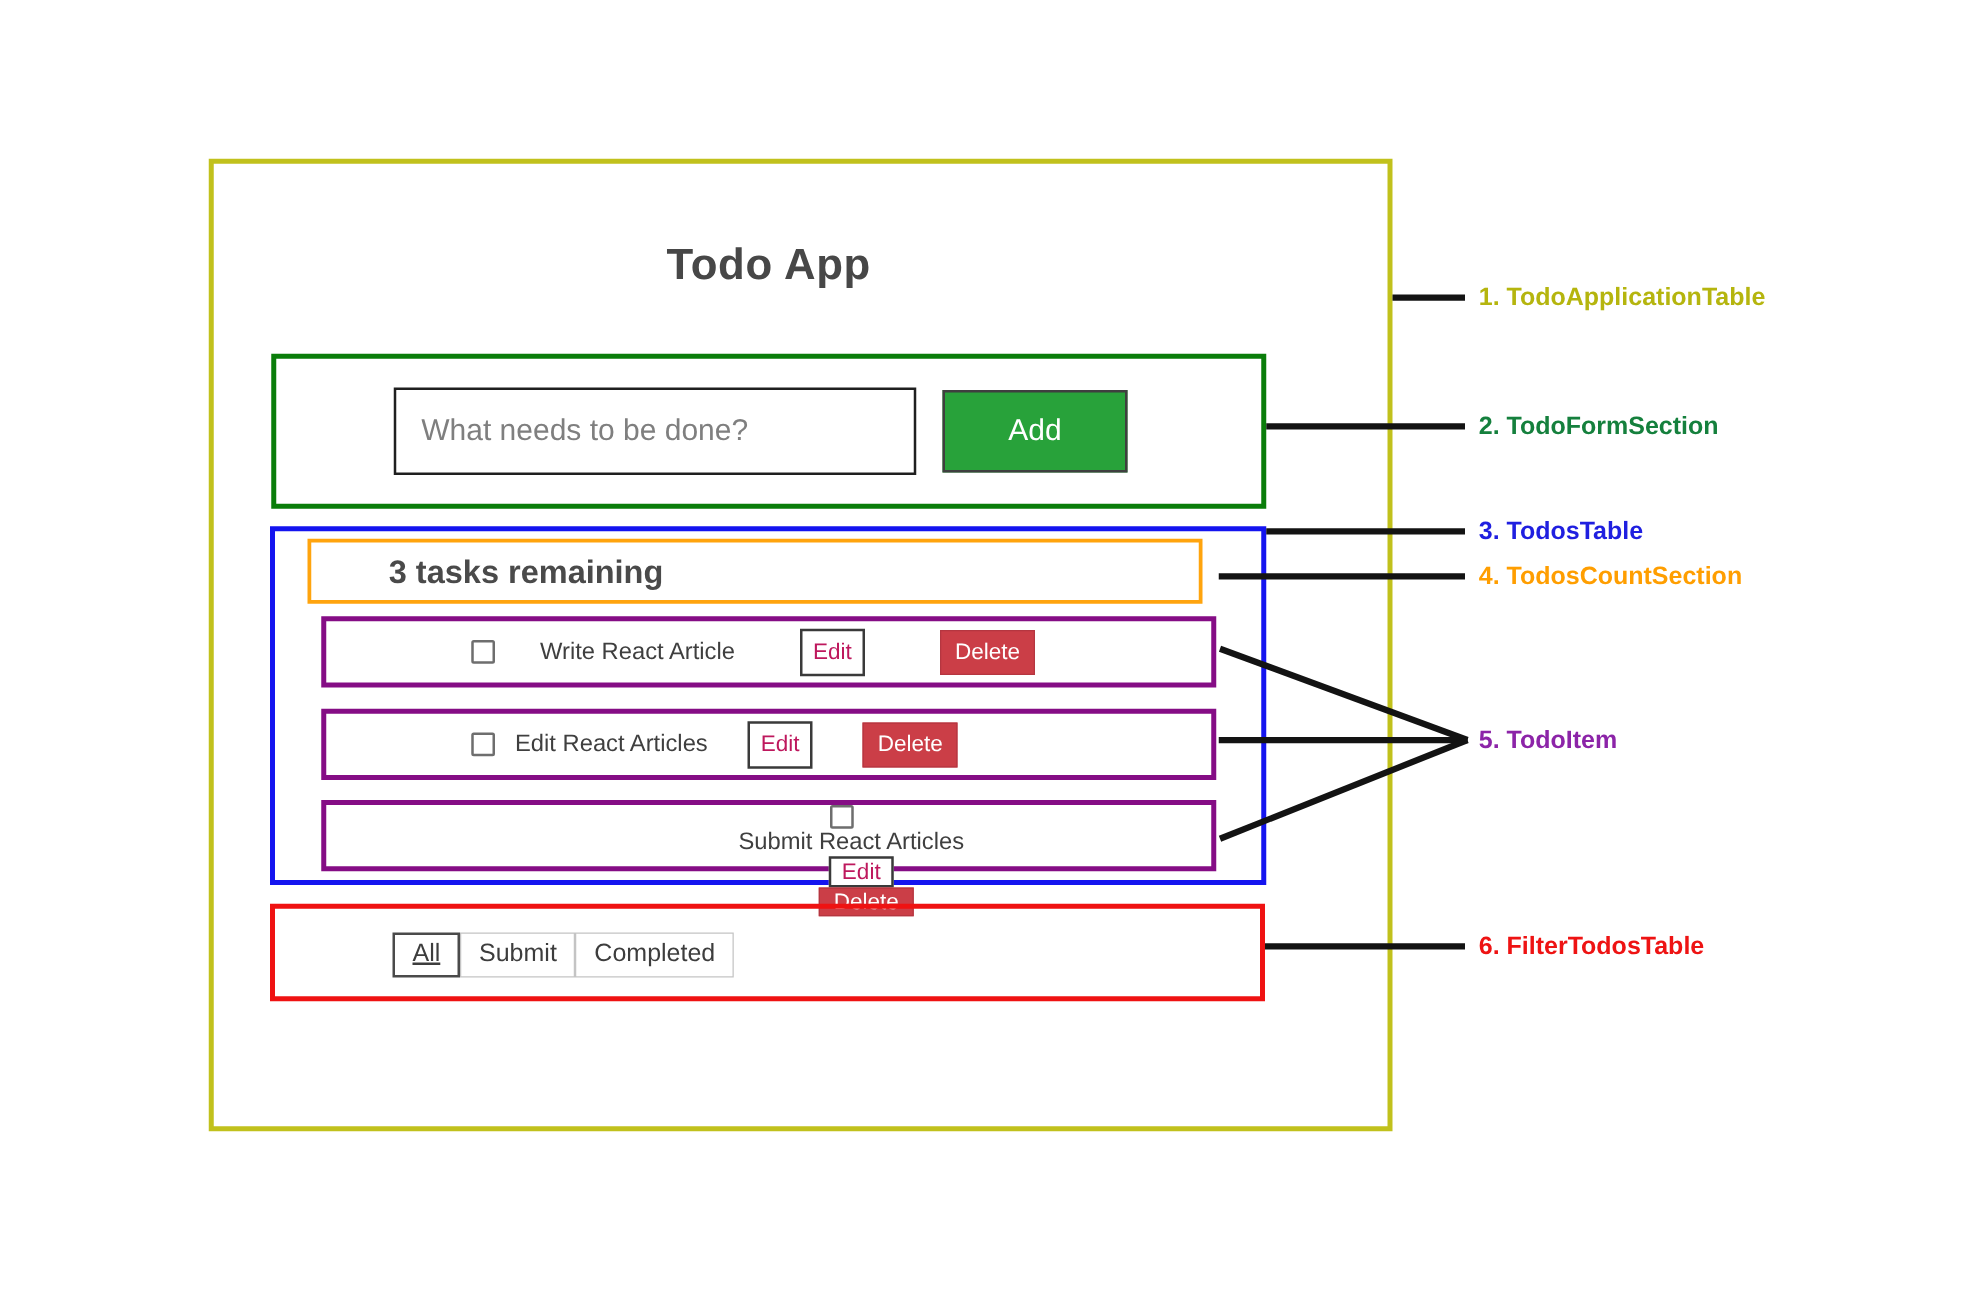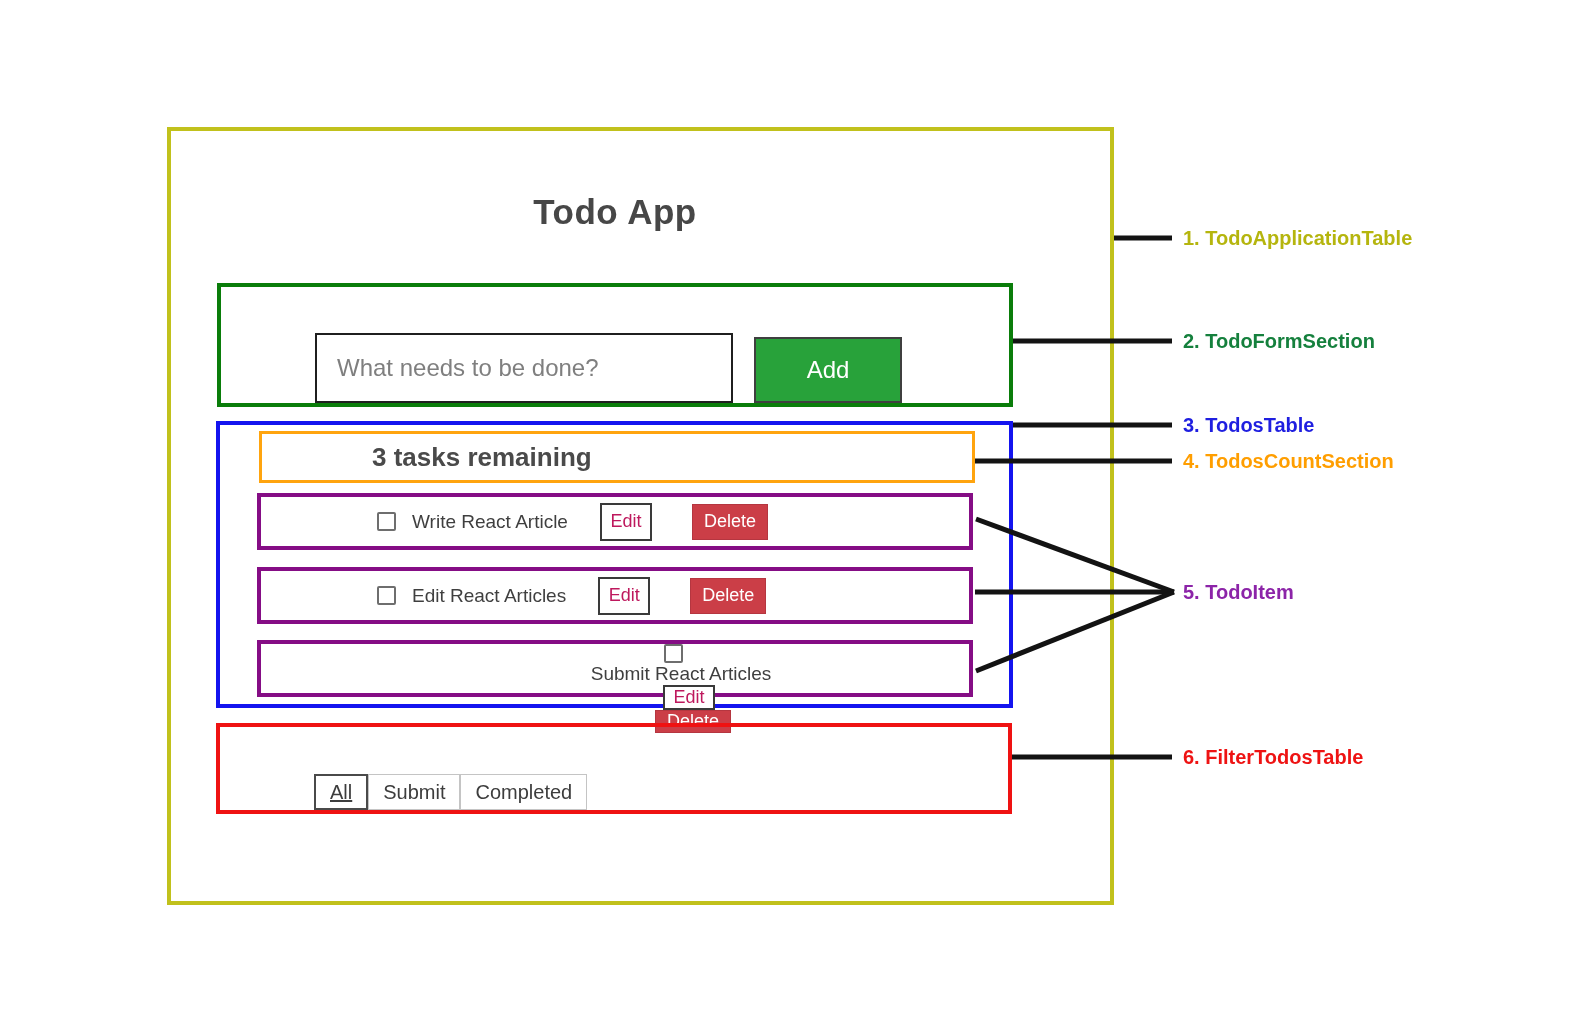--- a/index.html
+++ b/index.html
@@ -15,74 +15,74 @@
     border:4px solid var(--application-border);
   }
   .page-title {
     left:217px; top:192px; width:796px; text-align:center;
     font-size:35px; font-weight:bold; color:#474747; letter-spacing:0.5px;
   }
 
   .form-box {
     left:217px; top:283px; width:796px; height:124px;
     border:4px solid var(--form-border);
-    display:flex; align-items:flex-end; padding-left:94px;
+    display:flex; align-items:center; padding-left:94px;
   }
   .todo-input {
     width:418px; height:70px; border:2px solid #1f1f1f; background:#fff;
     font-size:24px; color:#333; padding:0 20px;
     font-family:"Liberation Sans", sans-serif;
   }
   .todo-input::placeholder { color:#7f7f7f; opacity:1; }
   .add-btn {
     margin-left:21px; width:148px; height:66px;
     background:var(--add-button); border:2px solid #3f3f3f;
     color:#ffffff; font-size:24px; cursor:pointer;
     font-family:"Liberation Sans", sans-serif;
   }
 
   .todos-box {
     left:216px; top:421px; width:797px; height:287px;
     border:4px solid var(--todos-border);
   }
   .count-box {
-    left:259px; top:431px; width:716px; height:52px;
+    left:246px; top:431px; width:716px; height:52px;
     border:3px solid var(--count-border);
-    display:flex; align-items:center; padding-left:110px;
+    display:flex; align-items:center; padding-left:62px;
     font-size:26px; font-weight:bold; color:#4a4a4a;
   }
   .todo-item {
     left:257px; width:716px; height:57px;
     border:4px solid var(--item-border); background:#fff;
     display:flex; align-items:center; padding-left:116px;
   }
-  .todo-item.row1 { top:493px; }
+  .todo-item.row1 { top:493px;gap:20px; }
   .todo-item.row2 { top:567px; }
   .todo-item.row3 { top:640px;flex-direction:column; }
   .checkbox {
     width:19px; height:19px; border:2px solid #6e6e6e; border-radius:2px;
     background:#fff; flex:0 0 auto; cursor:pointer;
   }
   .todo-label { margin-left:16px; font-size:19px; color:#3f3f3f; white-space:nowrap; }
   .edit-btn {
     margin-left:32px; width:52px; height:38px; background:#ffffff;
     border:2px solid #3a3a3a; font-size:18px; color:#be185d; cursor:pointer;
     font-family:"Liberation Sans", sans-serif;
   }
   .delete-btn {
     margin-left:40px; width:76px; height:36px;
     background:var(--delete-button); border:1px solid #b53640;
     color:#ffffff; font-size:18px; cursor:pointer;
     font-family:"Liberation Sans", sans-serif;
   }
 
   .filter-box {
-    left:216px; top:723px; width:796px; height:91px;
+    left:216px; top:723px; width:796px; height:78px;
     border:4px solid var(--filter-border);
-    display:flex; align-items:flex-end; padding:3px 0 0 94px;
+    display:flex; align-items:center; padding:3px 0 0 94px;
   }
   .filter-group { display:flex; align-items:stretch; }
   .filter-btn {
     height:36px; background:#ffffff; border:1px solid #c4c4c4;
     font-size:20px; color:#3d3d3d; padding:0 14px; cursor:pointer;
     font-family:"Liberation Sans", sans-serif;
   }
   .filter-btn.selected {
     border:2px solid #4a4a4a; text-decoration:underline;
   }

